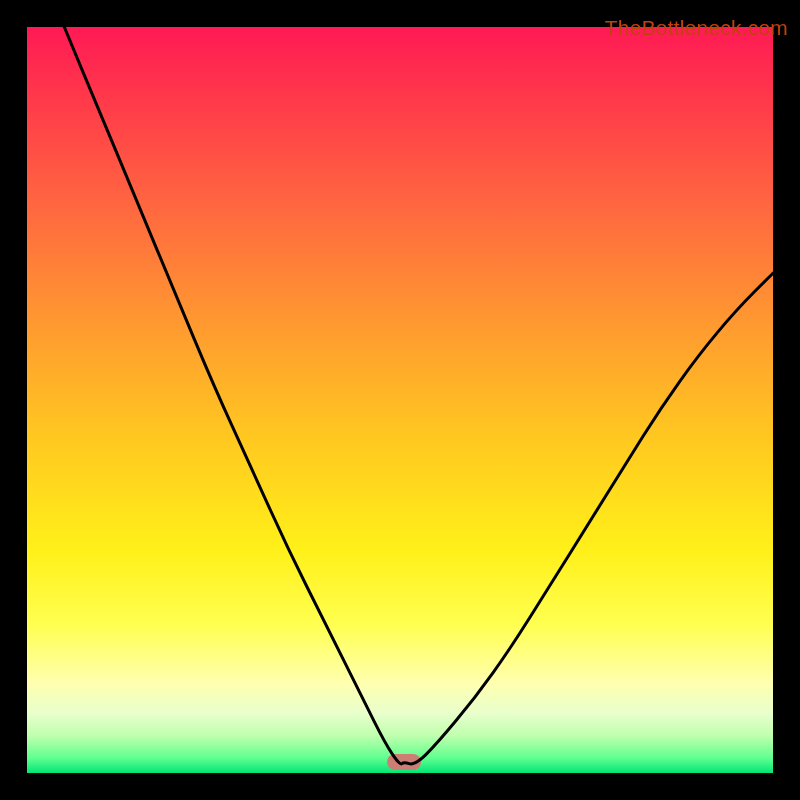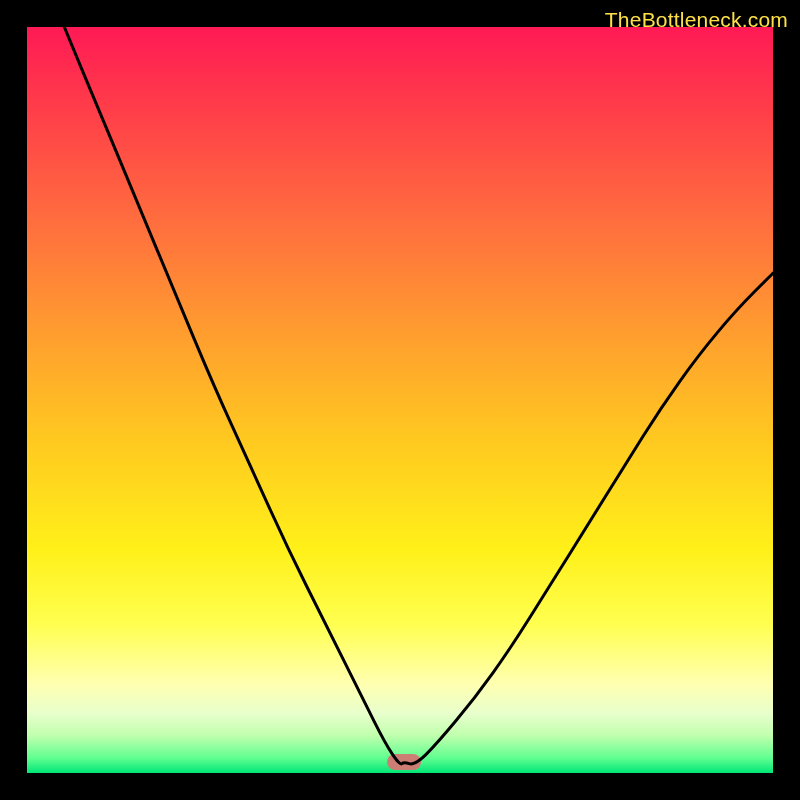--- a/index.html
+++ b/index.html
@@ -47,23 +47,23 @@
   .curve-svg {
     position: absolute;
     left: 0;
     top: 0;
     width: 746px;
     height: 746px;
     pointer-events: none;
   }
   .watermark {
     position: absolute;
-    top: 8px;
+    top: 16px;
     right: 12px;
-    color: #fde047;
+    color: #c2410c;
     font-size: 21px;
     font-weight: 500;
     letter-spacing: 0.2px;
     user-select: none;
   }
 </style>
 </head>
 <body>
 
 <div class="frame">

